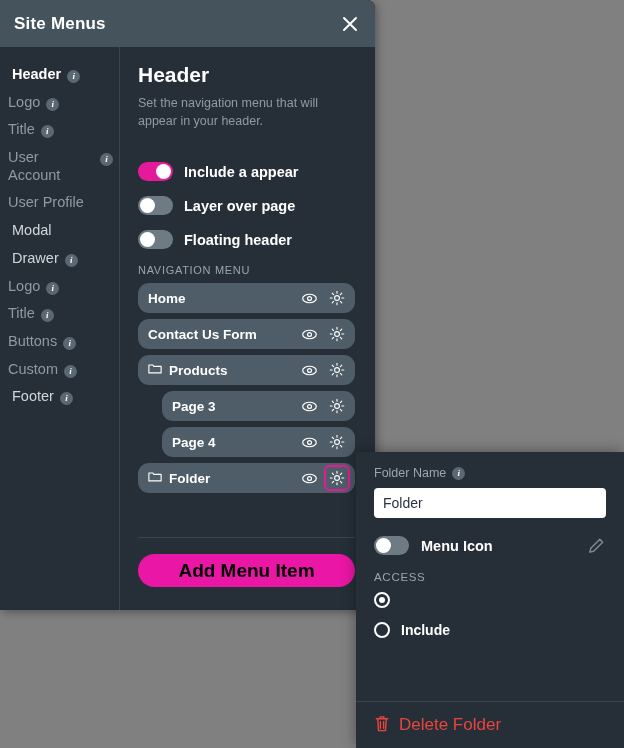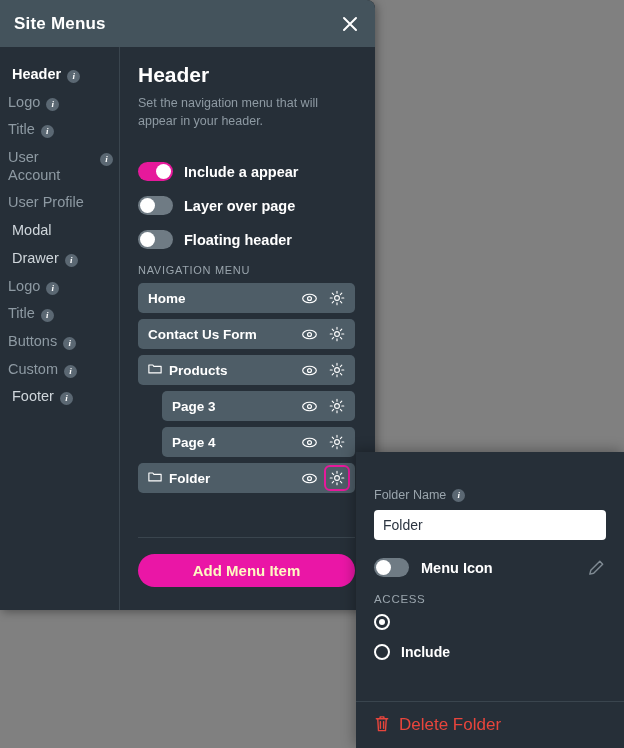--- a/index.html
+++ b/index.html
@@ -76,21 +76,21 @@
   .toggle.on .knob { left: 18px; }
   .toggle-label { color: #ffffff; font-size: 14.5px; font-weight: bold; }
 
   .section-label {
     color: #9aa5ad; font-size: 11px; letter-spacing: .7px;
     margin: 4px 0 7px 0;
   }
 
   .menu-list { display: flex; flex-direction: column; gap: 6px; }
   .menu-item {
-    height: 30px; background: #4e5d67; border-radius: 5px;
+    height: 30px; background: #4e5d67; border-radius: 11px;
     display: flex; align-items: center; padding: 0 8px 0 10px;
     cursor: pointer;
   }
   .menu-item.indent { margin-left: 24px; }
   .menu-item .mi-name {
     color: #ffffff; font-size: 13.5px; font-weight: bold; flex: 1;
     display: flex; align-items: center; gap: 7px;
   }
   .menu-item .icons { display: flex; align-items: center; gap: 8px; }
   .icon-btn {
@@ -98,33 +98,33 @@
     cursor: pointer; border-radius: 3px;
   }
   .icon-btn.highlight { outline: 2px solid #e6199b; outline-offset: 1px; }
 
   .add-btn-wrap {
     position: absolute; left: 18px; right: 20px; bottom: 23px;
     border-top: 1px solid #3a454e; padding-top: 16px;
   }
   .add-btn {
     display: block; width: 100%; height: 33px; border: none; border-radius: 17px;
-    background: #ea16a6; color: #fef9c3; font-size: 15px; font-weight: bold;
+    background: #ea16a6; color: #000000; font-size: 19px; font-weight: bold;
     font-family: "Liberation Sans", sans-serif; cursor: pointer;
   }
 
   
   .popup {
     position: absolute; left: 356px; top: 452px; width: 268px; height: 296px;
     background: #262f38; box-shadow: -2px -2px 12px rgba(0,0,0,.3);
     padding: 14px 18px 0 18px;
   }
   .field-label {
     display: flex; align-items: center; gap: 6px;
-    color: #9aa5ad; font-size: 12.5px; margin-bottom: 8px; margin-top: 22px;
+    color: #9aa5ad; font-size: 12.5px; margin-bottom: 8px;
   }
   .text-input {
     width: 100%; height: 30px; border-radius: 4px; border: none;
     background: #ffffff; color: #2b3440; font-size: 14px; padding: 0 9px;
     font-family: "Liberation Sans", sans-serif;
   }
   .menu-icon-row {
     display: flex; align-items: center; gap: 12px; margin-top: 18px;
   }
   .menu-icon-row .toggle-label { flex: 1; }

